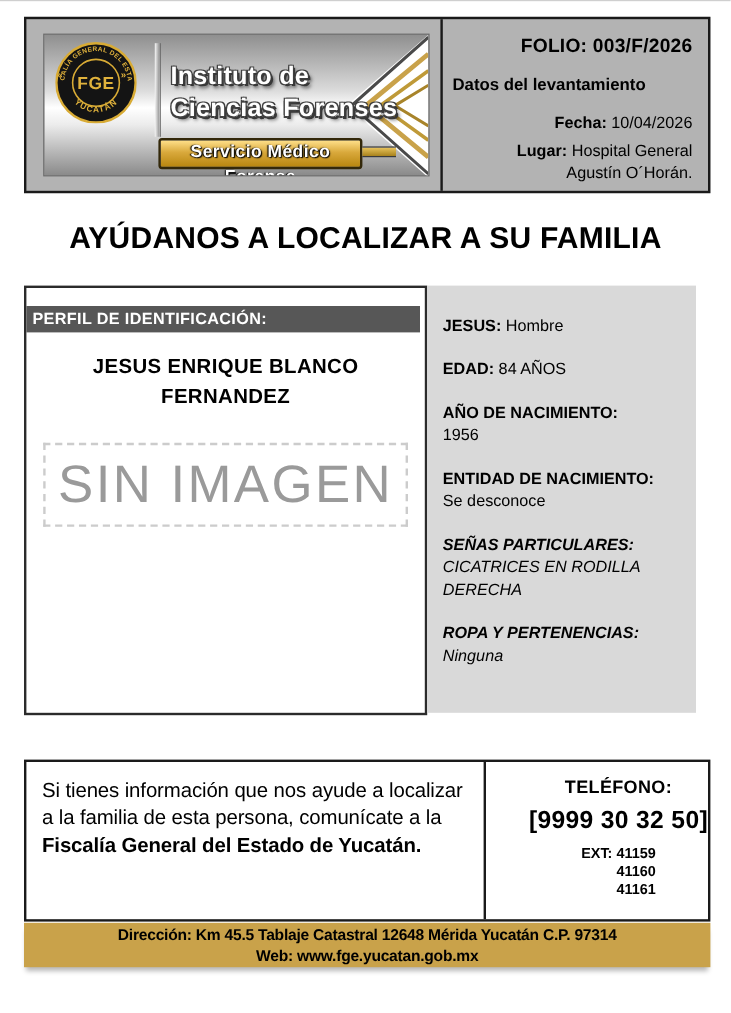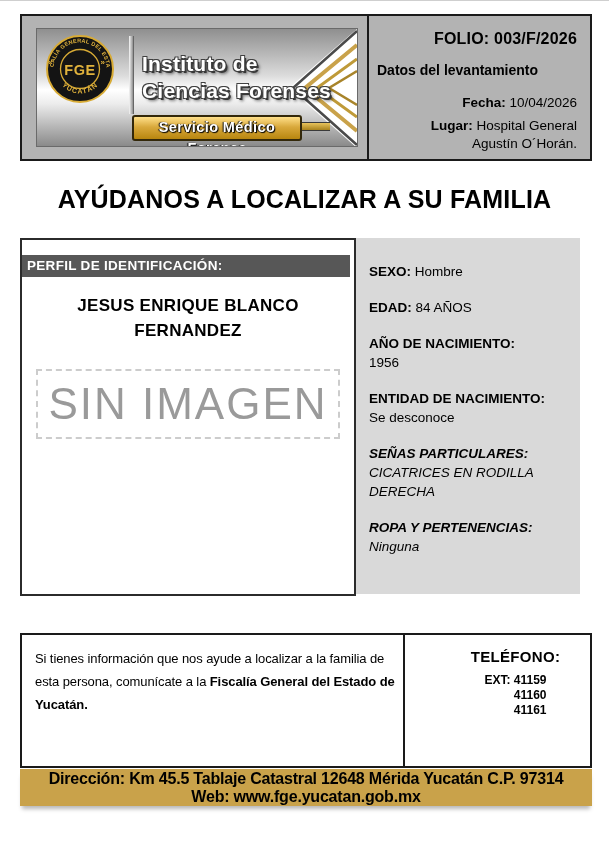--- a/index.html
+++ b/index.html
@@ -94,31 +94,31 @@
   .dlbl { font-weight:bold; }
   .dgroup.it { font-style:italic; }
 
   
   .contact-box {
     position:absolute; left:20px; top:632px; width:572px; height:135px;
     border:2px solid #1a1a1a; background:#fff; display:flex;
   }
   .contact-message {
     width:383px; border-right:2px solid #1a1a1a;
-    padding:12px 5px 0 13px; font-size:13px; line-height:23px; letter-spacing:-0.1px;
+    padding:12px 5px 0 13px; font-size:17px; line-height:23px; letter-spacing:-0.1px;
   }
   .contact-phone { flex:1; text-align:center; padding-top:13px;margin-left:36px; }
   .tel-label  { font-weight:bold; font-size:15px; letter-spacing:.3px; }
   .tel-number { font-weight:bold; font-size:20.5px; margin-top:7px; letter-spacing:.3px; white-space:nowrap; }
   .ext-block  { display:inline-block; margin-top:8px; text-align:right; font-weight:bold; font-size:12px; line-height:15px; }
 
   
   .footer-bar {
     position:absolute; left:20px; top:768px; width:572px; height:37px;
-    background:#c9a24a; text-align:center; font-weight:bold; font-size:16px;
+    background:#c9a24a; text-align:center; font-weight:bold; font-size:13px;
     line-height:18px; padding-top:1px; color:#000; letter-spacing:-0.2px;
     box-shadow:0 5px 4px -2px rgba(0,0,0,.28);
   }
 </style>
 </head>
 <body>
 
 <div class="page">
 
   <div class="header-box">
@@ -183,21 +183,21 @@
   <div class="profile-panel">
     <div class="perfil-bar">PERFIL DE IDENTIFICACIÓN:</div>
     <div class="person-name">JESUS ENRIQUE BLANCO FERNANDEZ</div>
     <div class="no-image-box">
       <span class="no-image-text">SIN IMAGEN</span>
     </div>
   </div>
 
   <div class="details-panel">
     <div class="dgroup">
-      <span class="dlbl">SEXO:</span>
+      <span class="dlbl">JESUS:</span>
       <span>Hombre</span>
     </div>
     <div class="dgroup">
       <span class="dlbl">EDAD:</span>
       <span>84 AÑOS</span>
     </div>
     <div class="dgroup">
       <div class="dlbl">AÑO DE NACIMIENTO:</div>
       <div>1956</div>
     </div>
@@ -214,20 +214,21 @@
       <div>Ninguna</div>
     </div>
   </div>
 
   <div class="contact-box">
     <div class="contact-message">
       <span>Si tienes información que nos ayude a localizar a la familia de esta persona, comunícate a la </span><b>Fiscalía General del Estado de Yucatán.</b>
     </div>
     <div class="contact-phone">
       <div class="tel-label">TELÉFONO:</div>
+      <div class="tel-number">[9999 30 32 50]</div>
       <div class="ext-block">
         <div>
           <span>EXT:</span>
           <span>41159</span>
         </div>
         <div>41160</div>
         <div>41161</div>
       </div>
     </div>
   </div>

